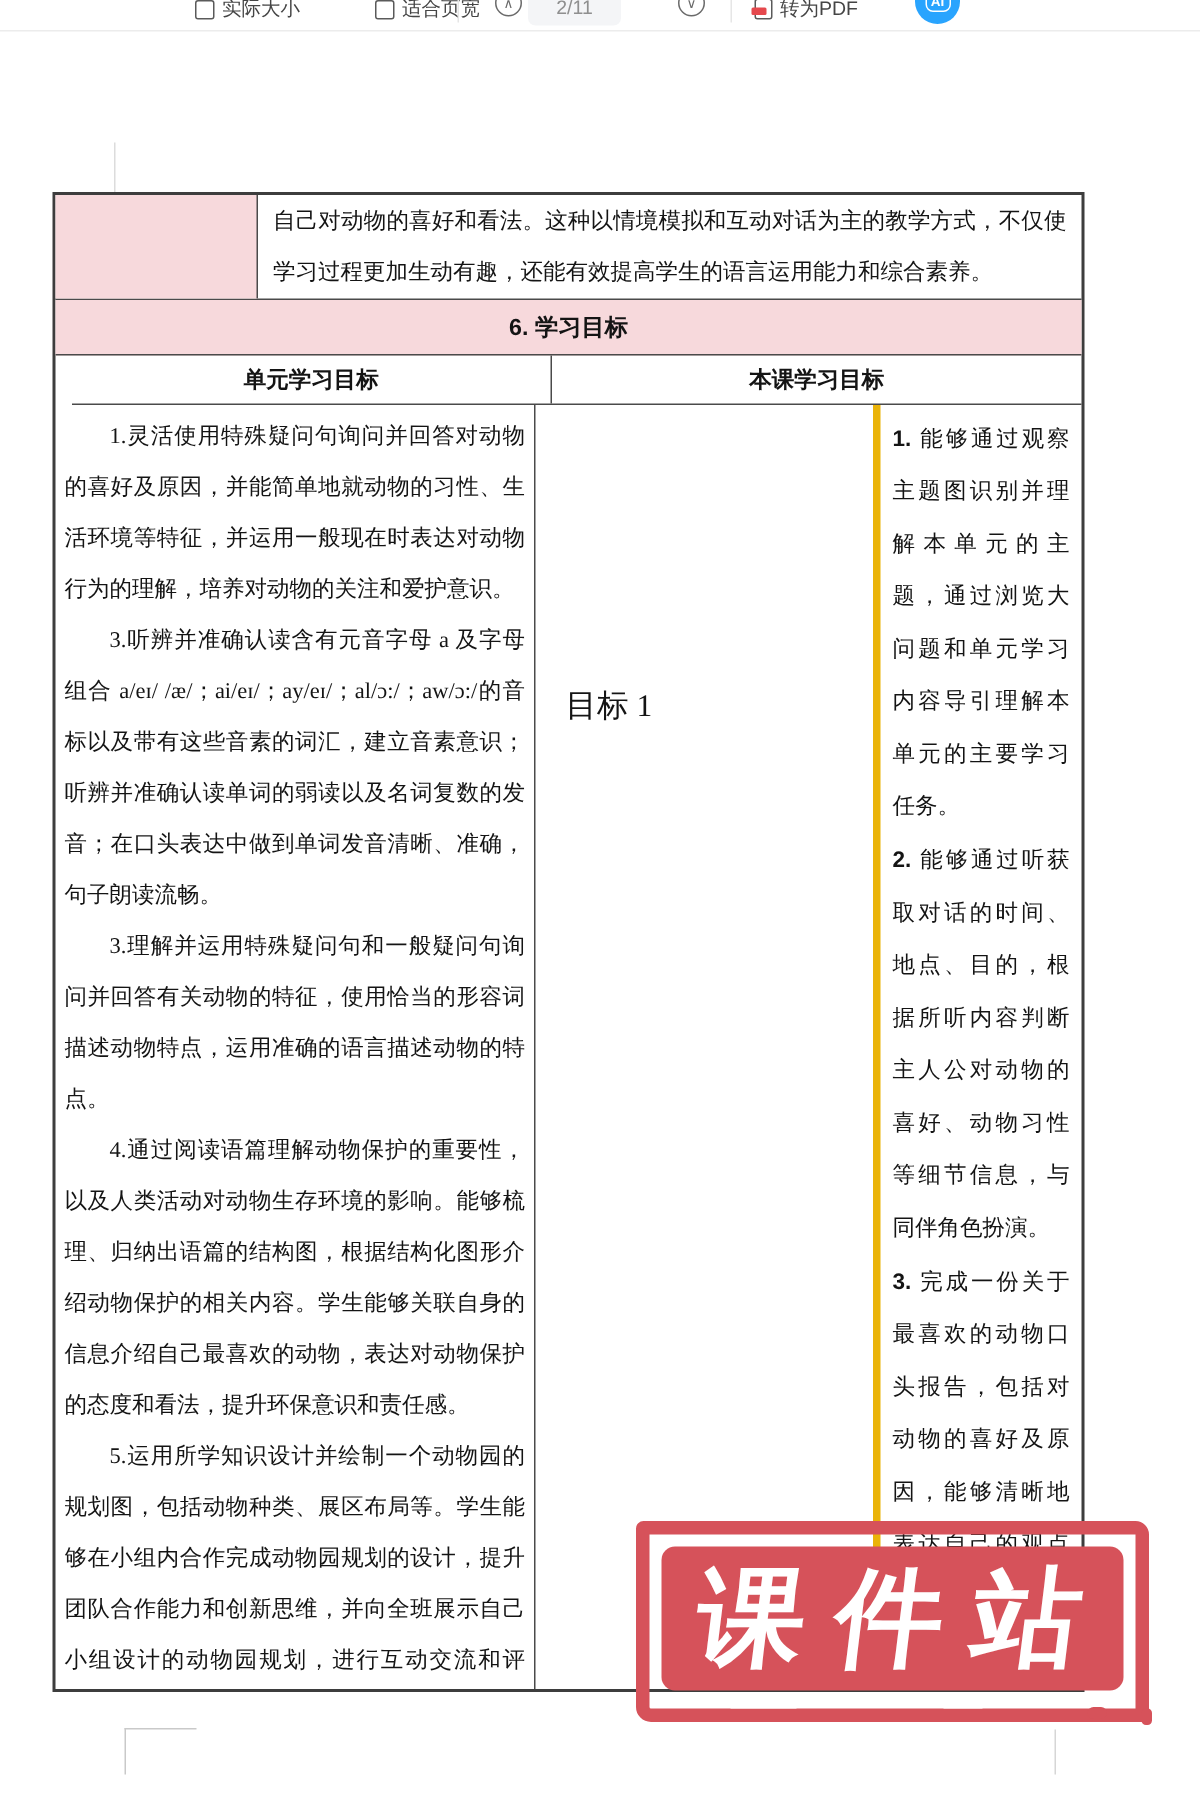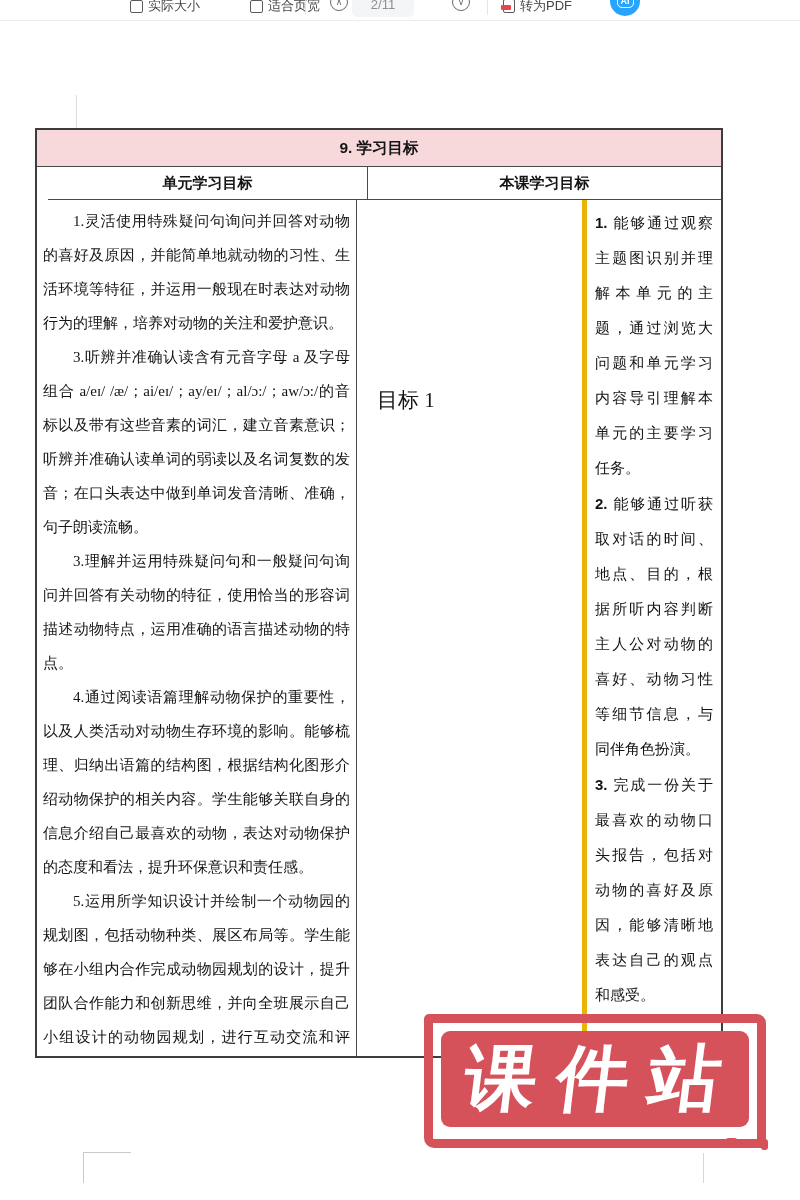--- a/index.html
+++ b/index.html
@@ -104,23 +104,27 @@
       <span class="aitag">AI</span>
     </div>
   </div>
 
   <div class="vline-top"></div>
   <div class="corner-bl"></div>
   <div class="vline-br"></div>
 
   <div class="doc-table">
 
+    <div class="tr tr1">
+      <div class="cellA"></div>
+      <div class="cellB">自己对动物的喜好和看法。这种以情境模拟和互动对话为主的教学方式，不仅使学习过程更加生动有趣，还能有效提高学生的语言运用能力和综合素养。</div>
+    </div>
 
     <div class="tr tr2">
-      <span>9. 学习目标</span>
+      <span>6. 学习目标</span>
     </div>
 
     <div class="tr tr3">
       <div class="hcell h1">单元学习目标</div>
       <div class="hcell h3">本课学习目标</div>
     </div>
 
     <div class="tr tr4">
       <div class="c1">
         <p>1.灵活使用特殊疑问句询问并回答对动物的喜好及原因，并能简单地就动物的习性、生活环境等特征，并运用一般现在时表达对动物行为的理解，培养对动物的关注和爱护意识。</p>

